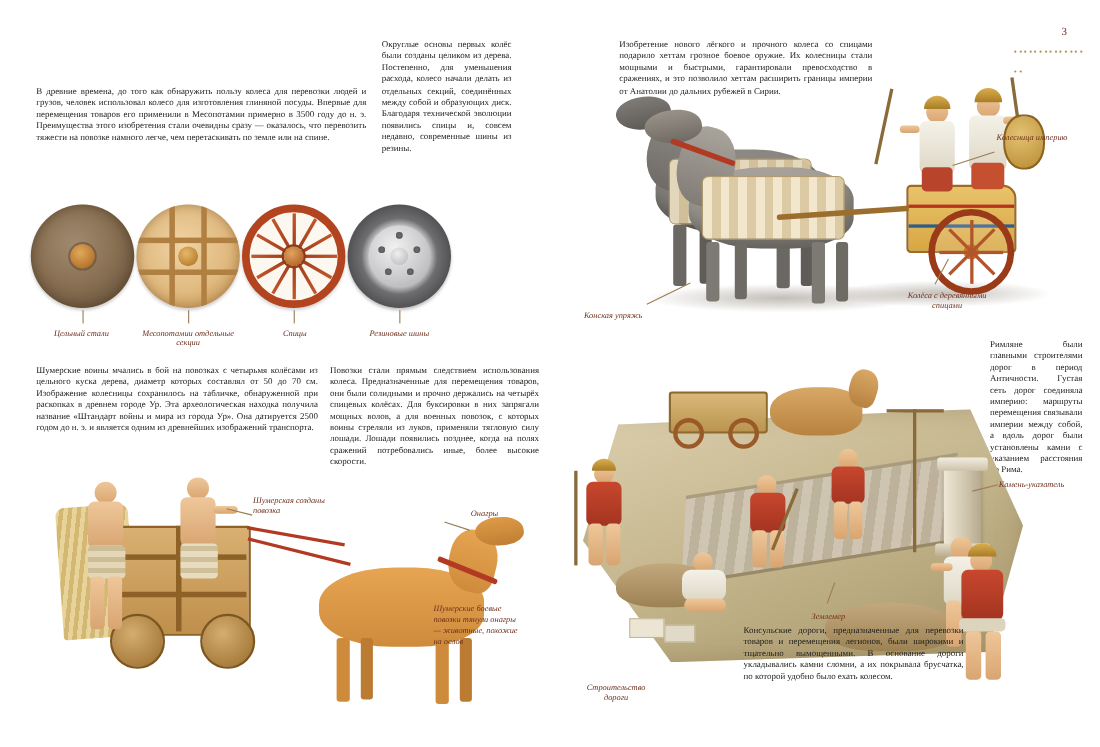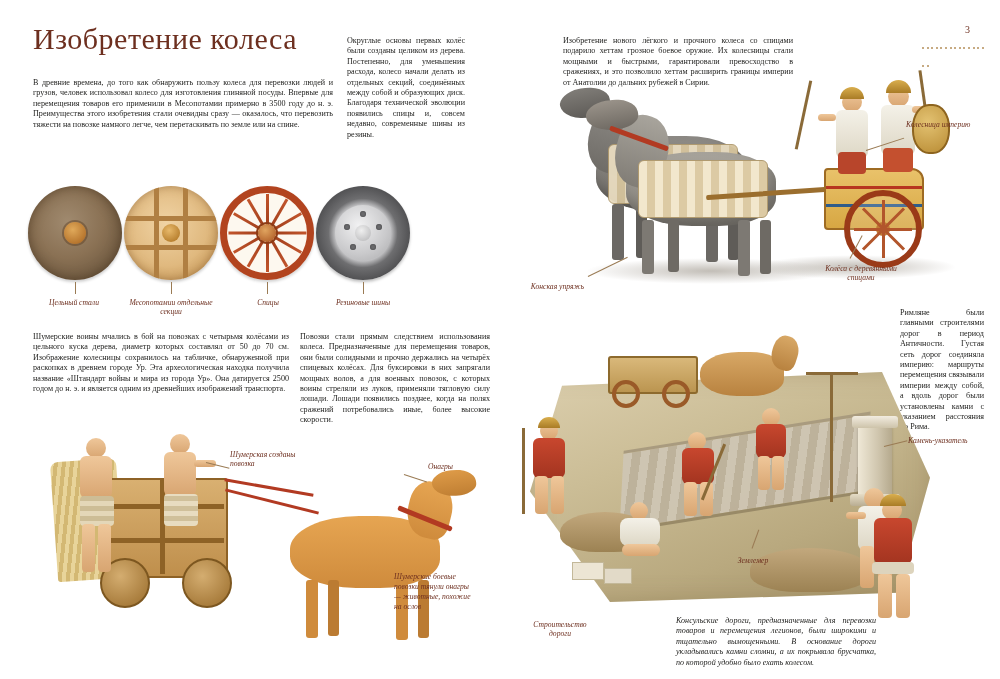--- a/index.html
+++ b/index.html
@@ -231,21 +231,20 @@
 </head>
 <body>
 
 <div id="page">
 
   <div class="page-num">3</div>
   <div class="dots">
     <i></i><i></i><i></i><i></i><i></i><i></i><i></i><i></i><i></i><i></i><i></i><i></i><i></i><i></i><i></i><i></i>
   </div>
 
-  <div class="title">Изобретение колеса</div>
 
   <div class="txt" style="left:33px; top:78px; width:300px;">В древние времена, до того как обнаружить пользу колеса для перевозки людей и грузов, человек использовал колесо для изготовления глиняной посуды. Впервые для перемещения товаров его применили в Месопотамии примерно в 3500 году до н. э. Преимущества этого изобретения стали очевидны сразу — оказалось, что перевозить тяжести на повозке намного легче, чем перетаскивать по земле или на спине.</div>
 
   <div class="txt" style="left:347px; top:36px; width:118px;">Округлые основы первых колёс были созданы целиком из дерева. Постепенно, для уменьшения расхода, колесо начали делать из отдельных секций, соединённых между собой и образующих диск. Благодаря технической эволюции появились спицы и, совсем недавно, современные шины из резины.</div>
 
   <div class="txt" style="left:563px; top:36px; width:230px;">Изобретение нового лёгкого и прочного колеса со спицами подарило хеттам грозное боевое оружие. Их колесницы стали мощными и быстрыми, гарантировали превосходство в сражениях, и это позволило хеттам расширить границы империи от Анатолии до дальних рубежей в Сирии.</div>
 
   <div class="wheels">
     <div class="wheel w1"></div>
 
@@ -462,21 +461,21 @@
   </div>
 
   <div class="cap" style="left:908px; top:436px; width:76px;">Камень-указатель</div>
   <div class="lead" style="left:884px; top:446px; width:24px; transform:rotate(-14deg);"></div>
 
   <div class="cap center" style="left:720px; top:556px; width:66px;">Землемер</div>
   <div class="lead" style="left:752px; top:548px; width:20px; transform:rotate(-70deg);"></div>
 
   <div class="cap center" style="left:522px; top:620px; width:76px;">Строительство дороги</div>
 
-  <div class="txt" style="left:676px; top:616px; width:200px;font-style:italic;">Консульские дороги, предназначенные для перевозки товаров и перемещения легионов, были широкими и тщательно вымощенными. В основание дороги укладывались камни сломни, а их покрывала брусчатка, по которой удобно было ехать колесом.</div>
+  <div class="txt" style="left:676px; top:568px; width:200px;">Консульские дороги, предназначенные для перевозки товаров и перемещения легионов, были широкими и тщательно вымощенными. В основание дороги укладывались камни сломни, а их покрывала брусчатка, по которой удобно было ехать колесом.</div>
 
   <div class="scene scene-sumer">
 
     <div style="position:absolute; left:14px; top:40px; width:66px; height:120px;
                 background: repeating-linear-gradient(100deg,#e8d49a 0 4px,#d3b873 4px 8px);
                 border-radius:8px 8px 3px 3px; transform: rotate(-4deg);"></div>
 
     <div class="cart-frame" style="left:66px; top:58px; width:118px; height:96px;"></div>
     <div style="position:absolute; left:66px; top:84px; width:118px; height:5px; background:#8e6226;"></div>
     <div style="position:absolute; left:66px; top:118px; width:118px; height:5px; background:#8e6226;"></div>
@@ -521,19 +520,19 @@
 
     <div style="position:absolute; left:356px; top:96px; width:58px; height:5px; background:#b23a22; transform:rotate(22deg); border-radius:2px;"></div>
   </div>
 
   <div class="cap" style="left:230px; top:450px; width:86px;">Шумерская созданы повозка</div>
   <div class="lead" style="left:206px; top:462px; width:24px; transform:rotate(14deg);"></div>
 
   <div class="cap" style="left:428px; top:462px; width:62px;">Онагры</div>
   <div class="lead" style="left:404px; top:474px; width:24px; transform:rotate(18deg);"></div>
 
-  <div class="cap" style="left:394px; top:572px; width:82px; line-height:10px;">Шумерские боевые повозки тянули онагры — животные, похожие на ослов</div>
+  <div class="cap" style="left:394px; top:548px; width:82px; line-height:10px;">Шумерские боевые повозки тянули онагры — животные, похожие на ослов</div>
 
   <div class="txt" style="left:33px; top:332px; width:256px;">Шумерские воины мчались в бой на повозках с четырьмя колёсами из цельного куска дерева, диаметр которых составлял от 50 до 70 см. Изображение колесницы сохранилось на табличке, обнаруженной при раскопках в древнем городе Ур. Эта археологическая находка получила название «Штандарт войны и мира из города Ур». Она датируется 2500 годом до н. э. и является одним из древнейших изображений транспорта.</div>
 
   <div class="txt" style="left:300px; top:332px; width:190px;">Повозки стали прямым следствием использования колеса. Предназначенные для перемещения товаров, они были солидными и прочно держались на четырёх спицевых колёсах. Для буксировки в них запрягали мощных волов, а для военных повозок, с которых воины стреляли из луков, применяли тягловую силу лошади. Лошади появились позднее, когда на полях сражений потребовались иные, более высокие скорости.</div>
 
 </div>
 
 </body></html>

